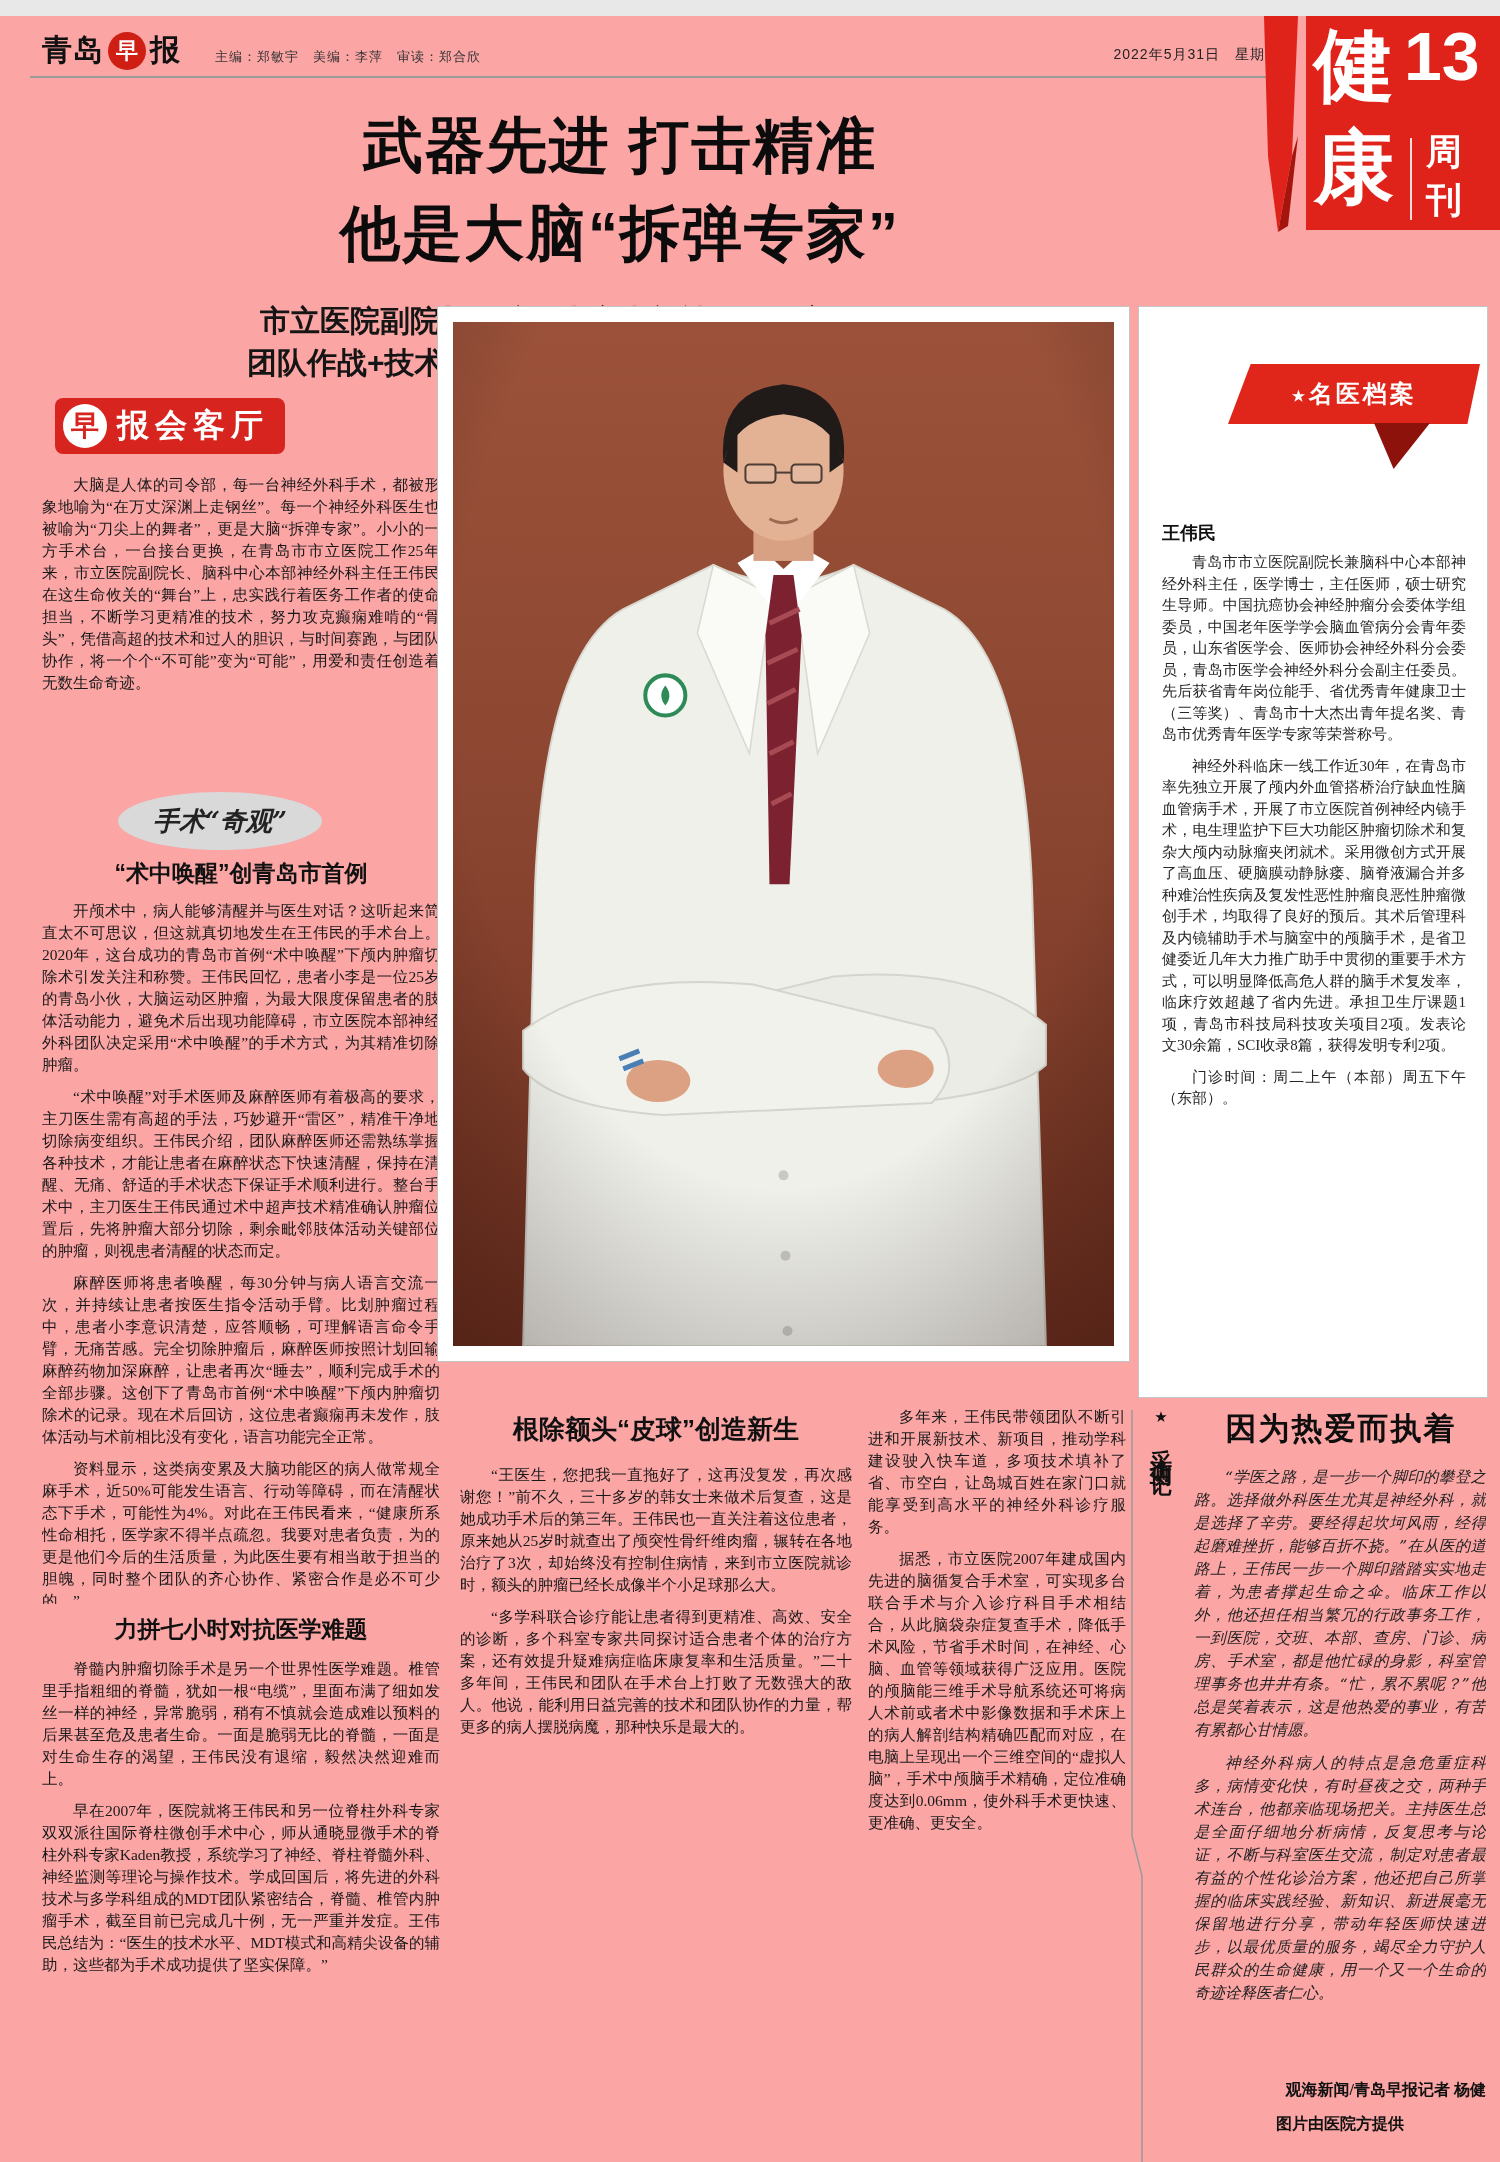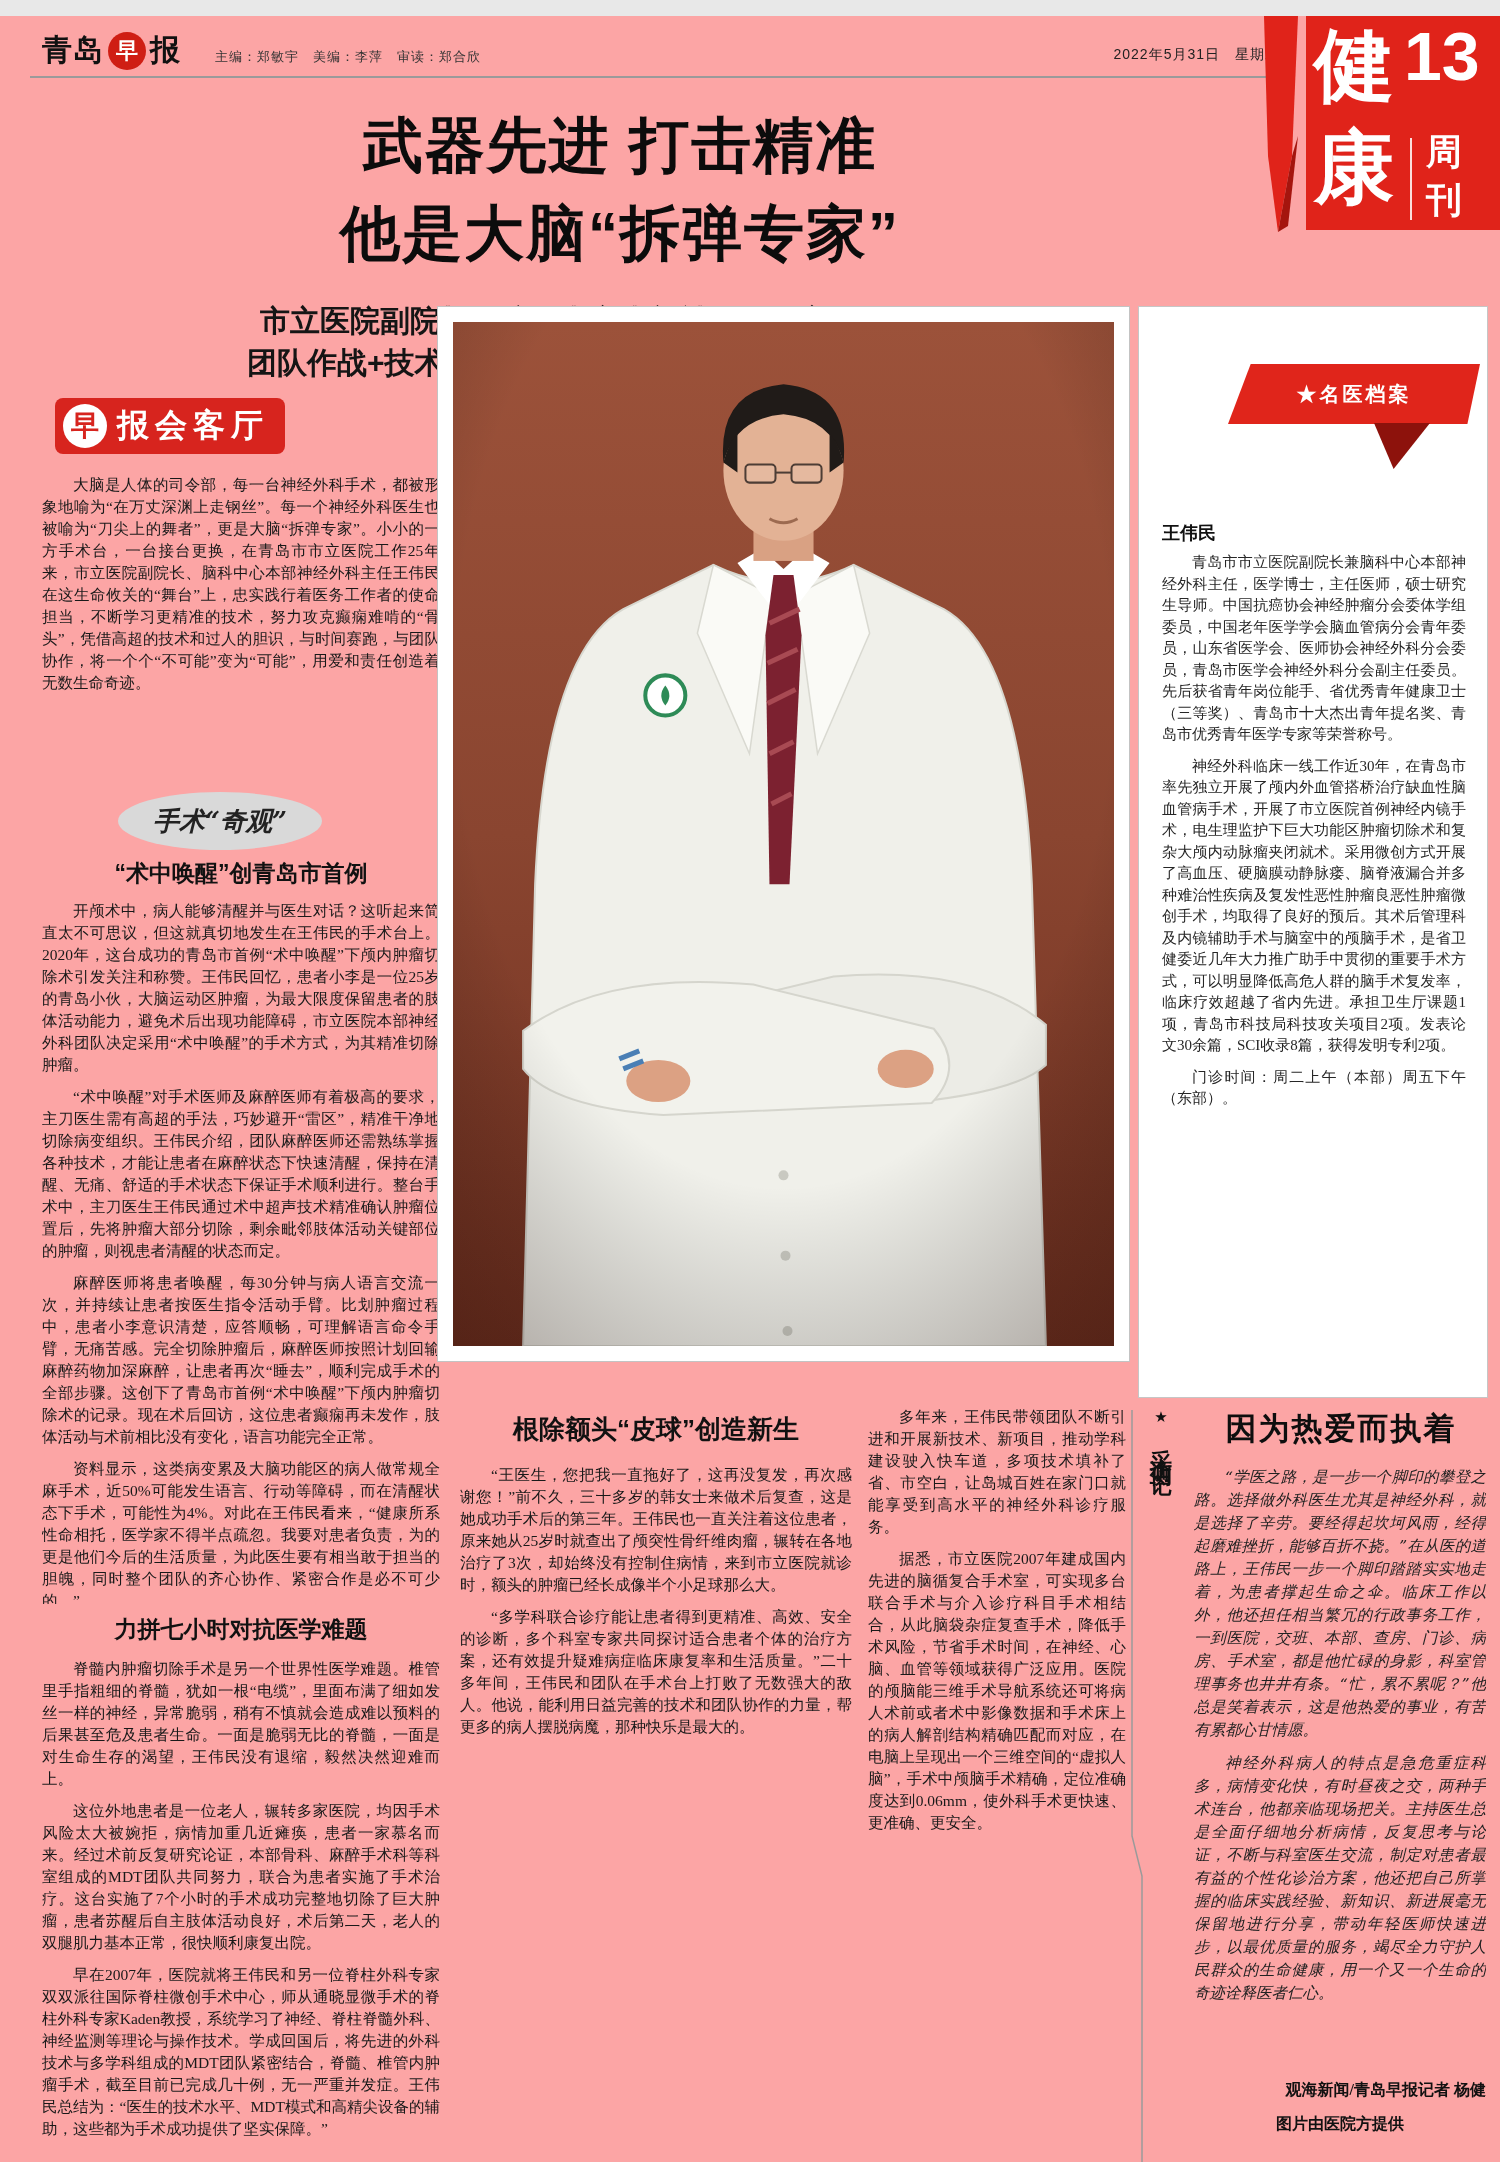--- a/index.html
+++ b/index.html
@@ -32,21 +32,21 @@
   .body-txt{font-size:15.5px;line-height:22px;color:#191919;}
   .oval{background:#d9d9d9;border-radius:50%;display:flex;align-items:center;justify-content:center;
         font-family:"DejaVu Serif",serif;font-style:italic;font-weight:bold;font-size:26px;color:#222;}
   .sec-h{font-family:"Liberation Sans",sans-serif;font-weight:900;font-size:23px;color:#111;text-align:center;}
   .mid-h{font-family:"Liberation Sans",sans-serif;font-weight:900;font-size:26px;color:#111;text-align:center;}
   
   .photo-frame{background:#fff;border:1px solid #c3c3c3;box-sizing:border-box;padding:15px;}
   
   .profile-box{background:#fff;border:1px solid #c6c6c6;box-sizing:border-box;}
   .ribbon{background:#e0251b;clip-path:polygon(9% 0,100% 0,95% 100%,0 100%);display:flex;align-items:center;justify-content:center;}
-  .ribbon span{color:#fff;font-family:Liberation Serif, serif;font-weight:900;font-size:20px;letter-spacing:3px;}
+  .ribbon span{color:#fff;font-family:Liberation Mono, monospace;font-weight:900;font-size:24px;letter-spacing:3px;}
   .ribbon-fold{background:#8d120c;clip-path:polygon(0 0,100% 0,35% 100%);}
   .profile-name{font-family:"Liberation Sans",sans-serif;font-weight:900;font-size:18px;color:#111;}
   .profile-txt{font-size:15px;line-height:21.5px;color:#262626;}
   
   .note-h{font-family:"Liberation Serif",serif;font-weight:900;font-size:31px;color:#0e0e0e;text-align:center;letter-spacing:2px;}
   .note-txt{font-family:"DejaVu Serif",serif;font-style:italic;font-size:15.5px;line-height:23px;color:#222;}
   .note-credit{font-family:"Liberation Serif",serif;font-weight:bold;font-size:16px;color:#111;text-align:right;}
   .vlabel{writing-mode:vertical-rl;font-family:"Liberation Serif",serif;font-weight:900;font-size:22px;
           letter-spacing:8px;color:#111;}
   .vstar{font-size:15px;color:#111;font-family:"Liberation Sans",sans-serif;}
@@ -106,21 +106,20 @@
     <p>开颅术中，病人能够清醒并与医生对话？这听起来简直太不可思议，但这就真切地发生在王伟民的手术台上。2020年，这台成功的青岛市首例“术中唤醒”下颅内肿瘤切除术引发关注和称赞。王伟民回忆，患者小李是一位25岁的青岛小伙，大脑运动区肿瘤，为最大限度保留患者的肢体活动能力，避免术后出现功能障碍，市立医院本部神经外科团队决定采用“术中唤醒”的手术方式，为其精准切除肿瘤。</p>
     <p>“术中唤醒”对手术医师及麻醉医师有着极高的要求，主刀医生需有高超的手法，巧妙避开“雷区”，精准干净地切除病变组织。王伟民介绍，团队麻醉医师还需熟练掌握各种技术，才能让患者在麻醉状态下快速清醒，保持在清醒、无痛、舒适的手术状态下保证手术顺利进行。整台手术中，主刀医生王伟民通过术中超声技术精准确认肿瘤位置后，先将肿瘤大部分切除，剩余毗邻肢体活动关键部位的肿瘤，则视患者清醒的状态而定。</p>
     <p>麻醉医师将患者唤醒，每30分钟与病人语言交流一次，并持续让患者按医生指令活动手臂。比划肿瘤过程中，患者小李意识清楚，应答顺畅，可理解语言命令手臂，无痛苦感。完全切除肿瘤后，麻醉医师按照计划回输麻醉药物加深麻醉，让患者再次“睡去”，顺利完成手术的全部步骤。这创下了青岛市首例“术中唤醒”下颅内肿瘤切除术的记录。现在术后回访，这位患者癫痫再未发作，肢体活动与术前相比没有变化，语言功能完全正常。</p>
     <p>资料显示，这类病变累及大脑功能区的病人做常规全麻手术，近50%可能发生语言、行动等障碍，而在清醒状态下手术，可能性为4%。对此在王伟民看来，“健康所系性命相托，医学家不得半点疏忽。我要对患者负责，为的更是他们今后的生活质量，为此医生要有相当敢于担当的胆魄，同时整个团队的齐心协作、紧密合作是必不可少的。”</p>
   </div>
 
   <div class="abs sec-h" style="left:42px;top:1598px;width:398px;">力拼七小时对抗医学难题</div>
 
   <div class="abs flow body-txt" style="left:42px;top:1642px;width:398px;height:504px;">
     <p>脊髓内肿瘤切除手术是另一个世界性医学难题。椎管里手指粗细的脊髓，犹如一根“电缆”，里面布满了细如发丝一样的神经，异常脆弱，稍有不慎就会造成难以预料的后果甚至危及患者生命。一面是脆弱无比的脊髓，一面是对生命生存的渴望，王伟民没有退缩，毅然决然迎难而上。</p>
-    <p>这位外地患者是一位老人，辗转多家医院，均因手术风险太大被婉拒，病情加重几近瘫痪，患者一家慕名而来。经过术前反复研究论证，本部骨科、麻醉手术科等科室组成的MDT团队共同努力，联合为患者实施了手术治疗。这台实施了7个小时的手术成功完整地切除了巨大肿瘤，患者苏醒后自主肢体活动良好，术后第二天，老人的双腿肌力基本正常，很快顺利康复出院。</p>
     <p>早在2007年，医院就将王伟民和另一位脊柱外科专家双双派往国际脊柱微创手术中心，师从通晓显微手术的脊柱外科专家Kaden教授，系统学习了神经、脊柱脊髓外科、神经监测等理论与操作技术。学成回国后，将先进的外科技术与多学科组成的MDT团队紧密结合，脊髓、椎管内肿瘤手术，截至目前已完成几十例，无一严重并发症。王伟民总结为：“医生的技术水平、MDT模式和高精尖设备的辅助，这些都为手术成功提供了坚实保障。”</p>
   </div>
 
   <div class="abs photo-frame" style="left:437px;top:290px;width:693px;height:1056px;">
     <svg width="661" height="1024" viewBox="0 0 660 1020" preserveAspectRatio="none">
       <defs>
         <linearGradient id="bg" x1="0" y1="0" x2="0" y2="1">
           <stop offset="0" stop-color="#9c523a"></stop>
           <stop offset="0.5" stop-color="#8a4530"></stop>
           <stop offset="1" stop-color="#6f3020"></stop>

